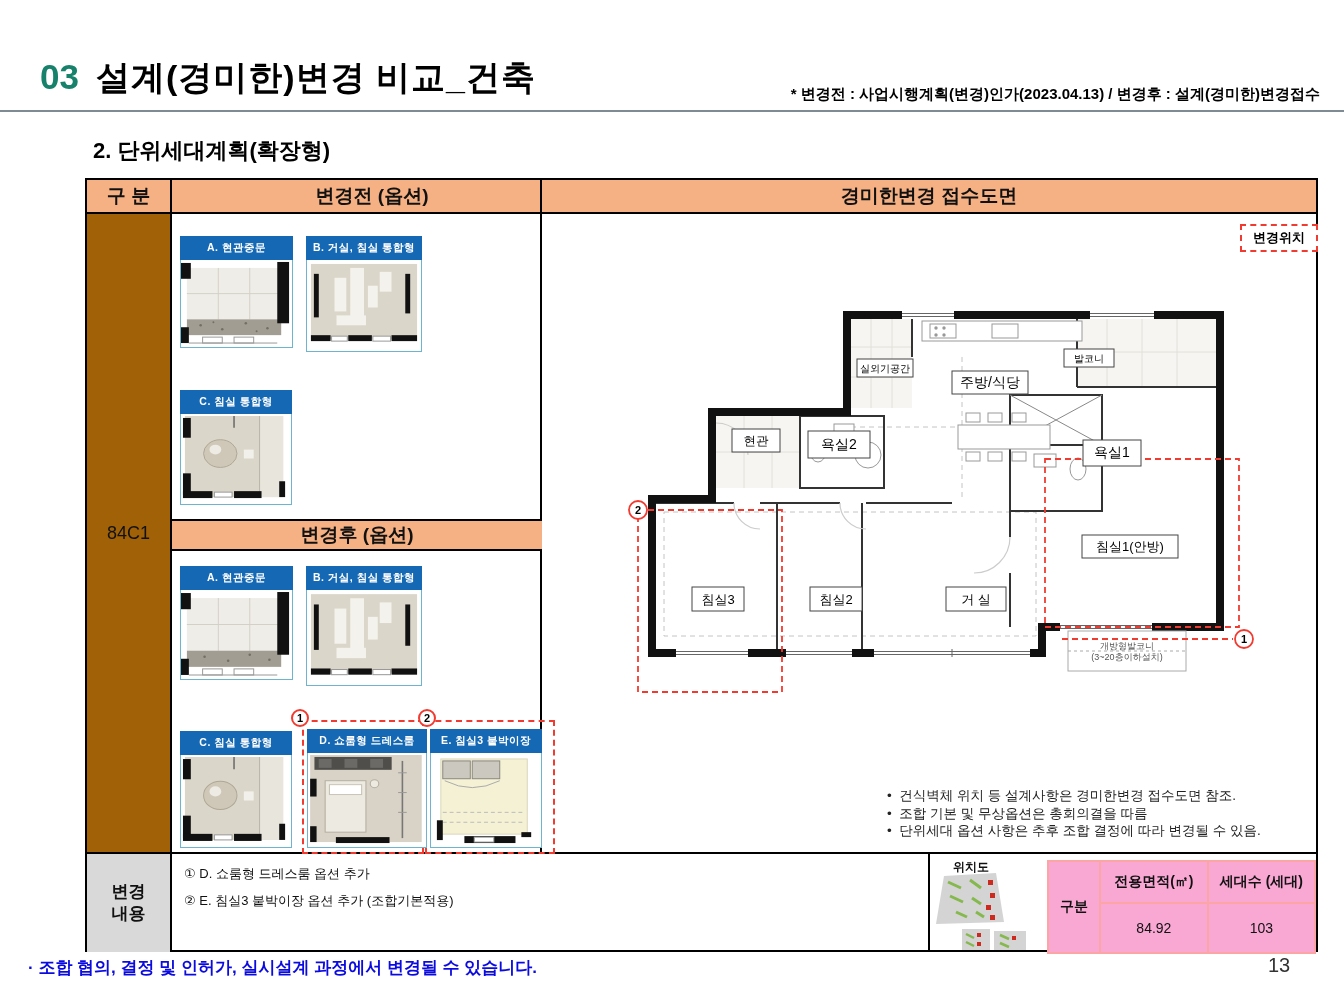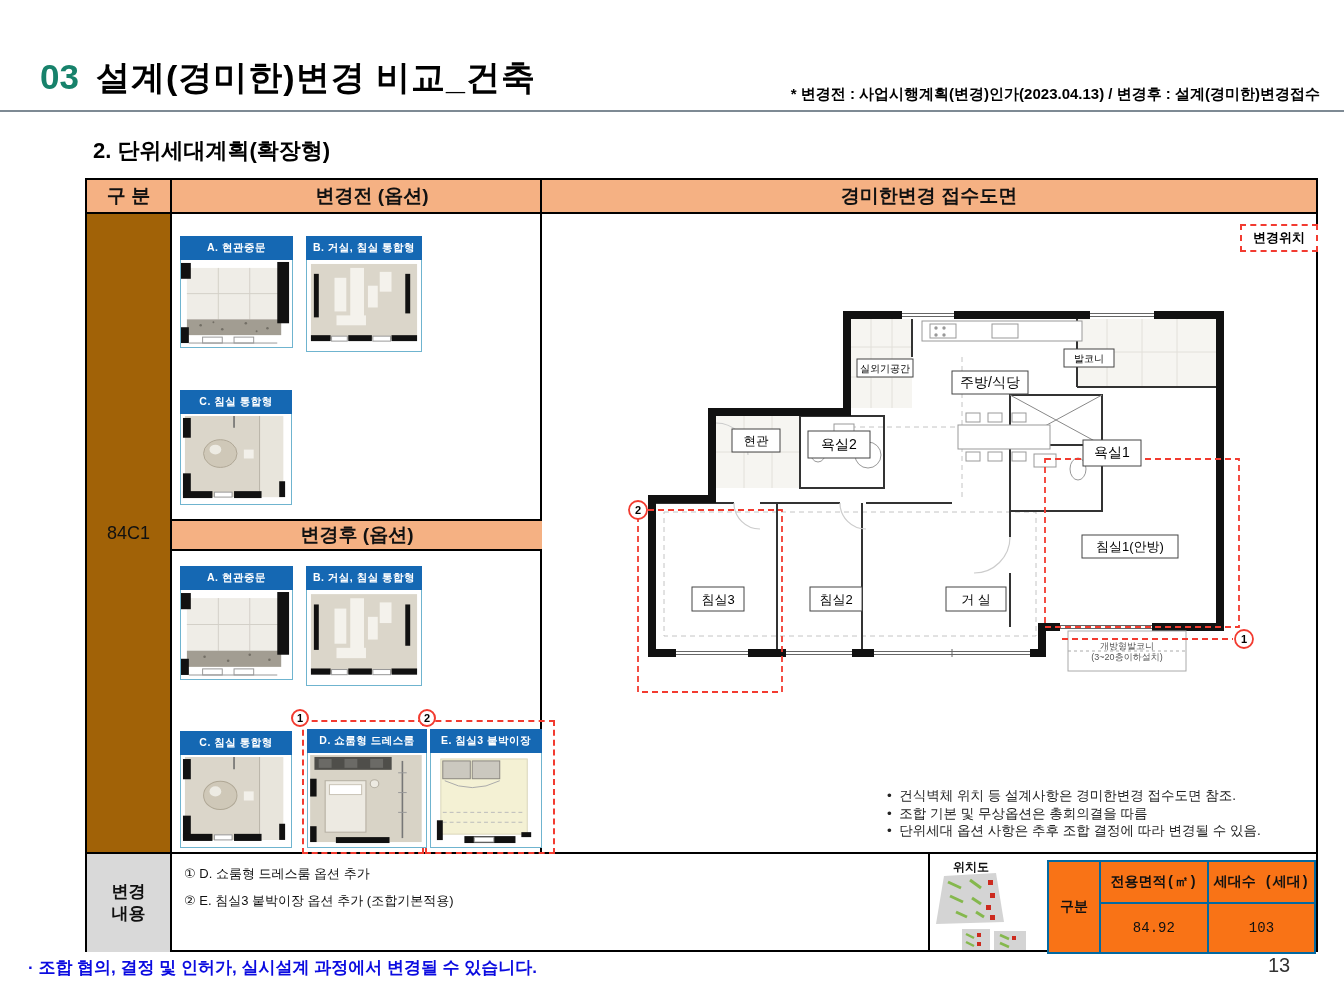--- a/index.html
+++ b/index.html
@@ -46,21 +46,21 @@
   .chg-label{background:#D9D9D9;border-right:2px solid #000;border-top:2px solid #000;
        display:flex;flex-direction:column;align-items:center;justify-content:center;
        font-weight:700;font-size:17px;line-height:22px;}
   .chg-content{border-top:2px solid #000;border-right:2px solid #000;font-size:13px;line-height:27px;
        padding:6px 0 16px 12px;box-sizing:border-box;}
   .br-cell{border-top:2px solid #000;}
 
   .locmap-label{font-size:12px;font-weight:700;}
 
   table.spec{border-collapse:collapse;table-layout:fixed;font-size:14px;}
-  table.spec td{border:2px solid #0369a1;text-align:center;background:#f97316;font-family:Liberation Mono, monospace;}
+  table.spec td{border:2px solid #fca5a5;text-align:center;background:#f9a8d4;}
   table.spec .h{font-weight:700;}
 
   .footer-note{left:28px;top:956px;font-size:17px;font-weight:700;color:#0B0BE0;}
   .page-number{left:1268px;top:954px;font-size:20px;color:#333;}
 
   .plan-label{font-size:12.5px;fill:#000;}
   .plan-label-s{font-size:10px;fill:#000;}
   .plan-note{font-size:9px;fill:#555;}
 </style>
 </head>

